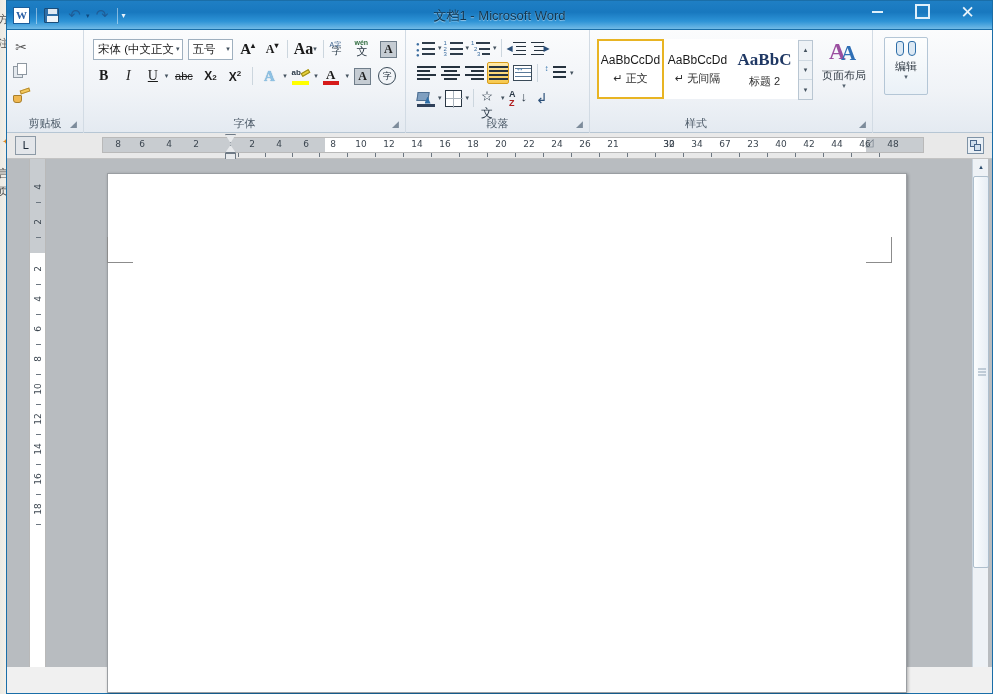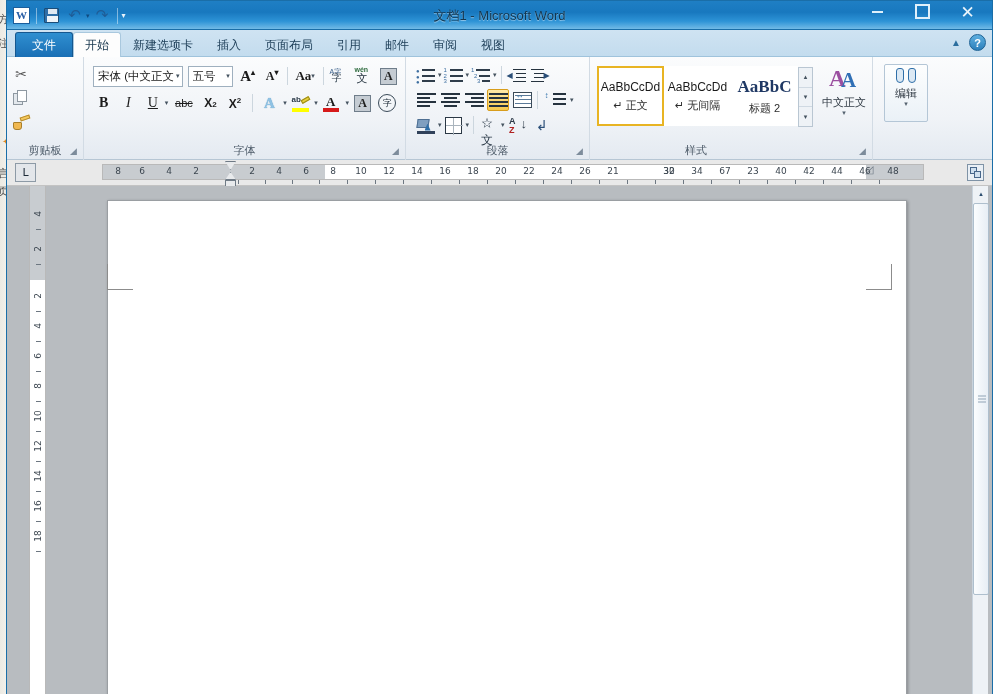--- a/index.html
+++ b/index.html
@@ -390,37 +390,20 @@
 
       <div class="title-text">文档1 - Microsoft Word</div>
 
       <div class="wbtns">
         <div class="wbtn min"></div>
         <div class="wbtn max"></div>
         <div class="wbtn close">✕</div>
       </div>
     </div>
 
-    <div class="tabstrip">
-      <div class="tabs">
-        <div class="tab file">文件</div>
-        <div class="tab active">开始</div>
-        <div class="tab">新建选项卡</div>
-        <div class="tab">插入</div>
-        <div class="tab">页面布局</div>
-        <div class="tab">引用</div>
-        <div class="tab">邮件</div>
-        <div class="tab">审阅</div>
-        <div class="tab">视图</div>
-      </div>
-      <div class="tab-right">
-        <span class="chev-up">▲</span>
-        <span class="help-circ">?</span>
-      </div>
-    </div>
 
     <div class="ribbon">
 
       <div class="rgroup" style="width:76px;">
         <div class="gbody">
           <div style="display:flex;flex-direction:column;gap:2px;padding-top:3px;">
             <div class="sm">
                 <span class="ic-scissors">✂</span>
               </div>
             <div class="sm">
@@ -453,21 +436,21 @@
               <span class="cv">▾</span>
             </div>
             <div class="sm">
                 <span class="grow" style="font-size:15px;">A<span class="sup">▴</span></span>
               </div>
             <div class="sm">
                 <span class="grow" style="font-size:12px;">A<span class="sup">▾</span></span>
               </div>
             <div style="width:1px;height:18px;background:#ccd6de;"></div>
             <div class="sm" style="width:28px;">
-              <span class="grow" style="font-size:13px;">Aa</span>
+              <span class="grow" style="font-size:16px;">Aa</span>
               <span class="cv" style="font-size:7px;color:#44525f;">▾</span>
             </div>
             <div style="width:1px;height:18px;background:#ccd6de;"></div>
             <div class="sm">
               <span class="ic-phonetic">
                   <span class="top">A字</span>
                   <span class="bt">字</span>
                 </span>
             </div>
             <div class="sm">
@@ -698,21 +681,21 @@
               <div>▴</div>
               <div>▾</div>
               <div>▾</div>
             </div>
           </div>
           <div class="bigbtn" style="width:56px;margin-left:8px;">
             <span class="ic-changestyles">
                 <span class="a1">A</span>
                 <span class="a2">A</span>
               </span>
-            <span class="lbl">中文正文</span>
+            <span class="lbl">页面布局</span>
             <span class="dd">▾</span>
           </div>
         </div>
         <div class="glabel" style="left:0;right:70px;">样式</div>
         <div class="gdialog">◢</div>
       </div>
 
       <div class="rgroup" style="width:118px;">
         <div class="gbody" style="padding:4px 0 0 8px;">
           <div class="bigbtn editbox" style="width:44px;height:58px;">

